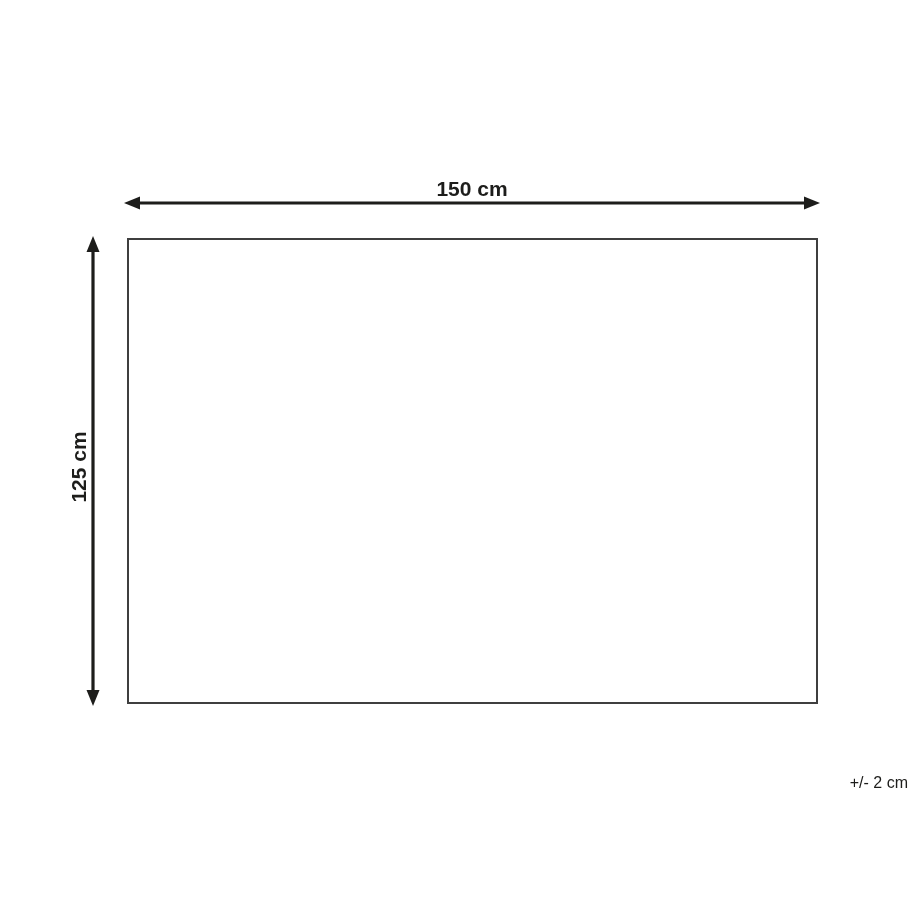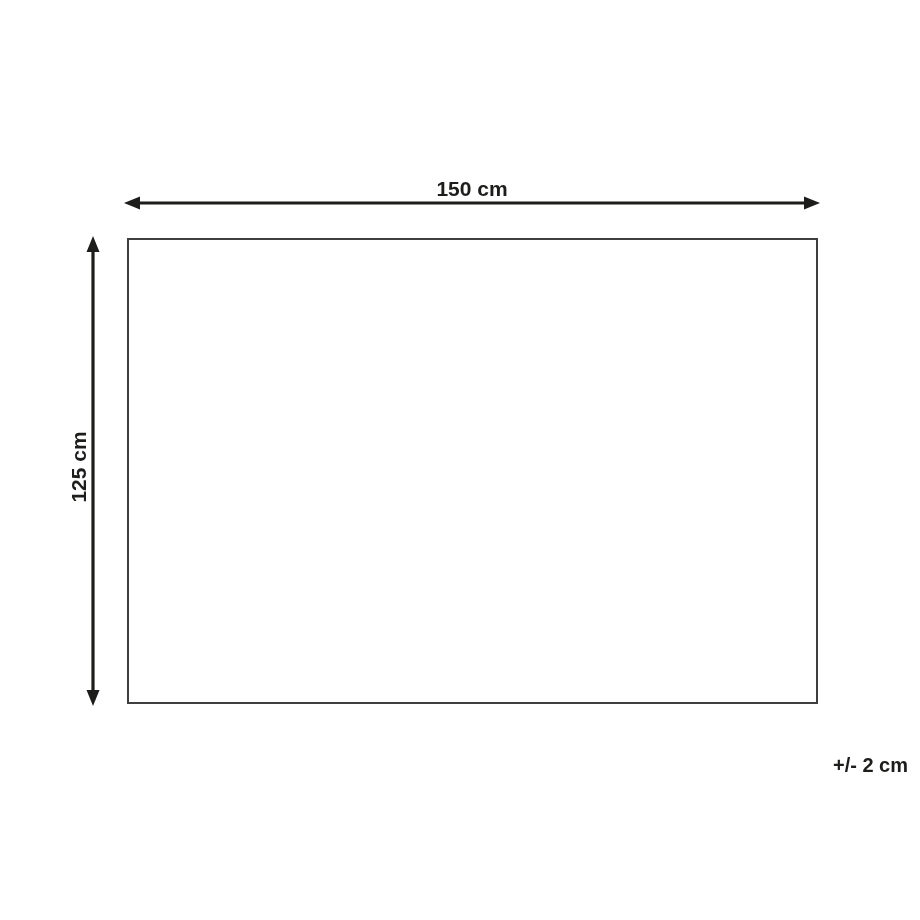--- a/index.html
+++ b/index.html
@@ -61,24 +61,24 @@
   }
   .height-label {
     left: 78px;
     top: 467px;
     transform: translate(-50%, -50%) rotate(-90deg);
     transform-origin: center center;
   }
   .tolerance-label {
     position: absolute;
     right: 12px;
-    top: 755px;
+    top: 775px;
     color: var(--text, #1d1d1b);
-    font-weight: 700;
-    font-size: 20px;
+    font-weight: 400;
+    font-size: 16px;
     line-height: 1;
     white-space: nowrap;
   }
   .arrow-line {
     stroke: var(--line, #1d1d1b);
     stroke-width: 3.2;
   }
   .arrow-head {
     fill: var(--line, #1d1d1b);
     stroke: none;

